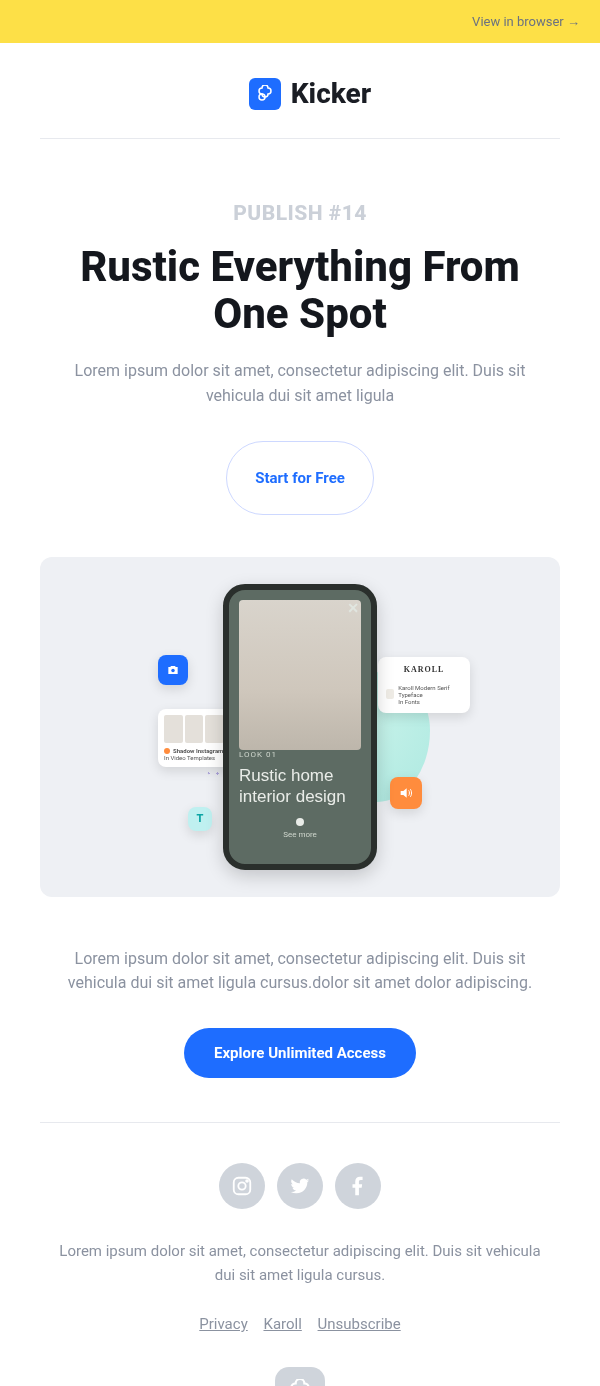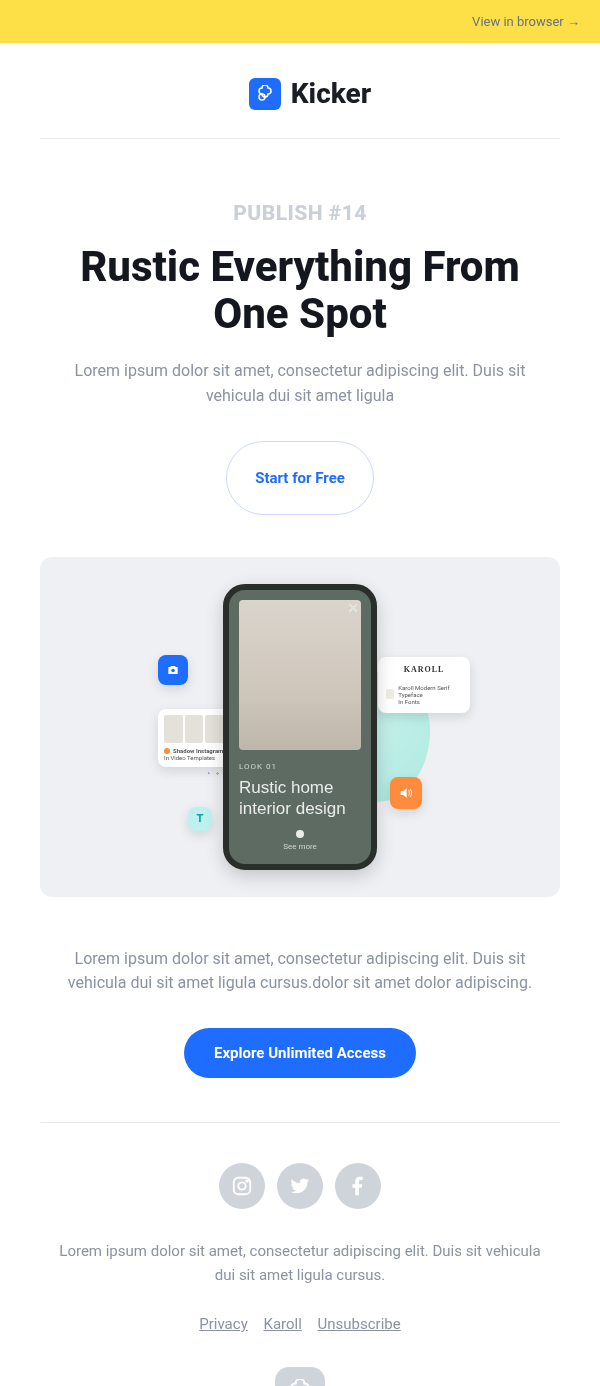--- a/index.html
+++ b/index.html
@@ -110,21 +110,21 @@
 }
 .phone .close {
   position: absolute; top: 10px; right: 12px;
   color: #e1e6e0; font-size: 14px; font-weight: 700;
 }
 .phone .photo {
   background: linear-gradient(#d9d4cc 0%, #cfc7bc 60%, #bdb6ab 100%);
   height: 150px; border-radius: 4px;
 }
 .phone .look {
-  font-size: 8px; letter-spacing: 1px; color: #cfd6cd; margin-top: 12px;
+  font-size: 8px; letter-spacing: 1px; color: #cfd6cd; 
 }
 .phone .title {
   font-family: Liberation Sans, sans-serif;
   font-size: 17px; line-height: 1.25; color: #e9ece8; margin-top: 6px;
 }
 .phone .more {
   text-align: center; font-size: 8px; color: #cfd6cd; margin-top: 11px;
 }
 .phone .more::before {
   content: ""; display: block; width: 8px; height: 8px; border-radius: 50%; background: #e9ece8; margin: 0 auto 4px;

